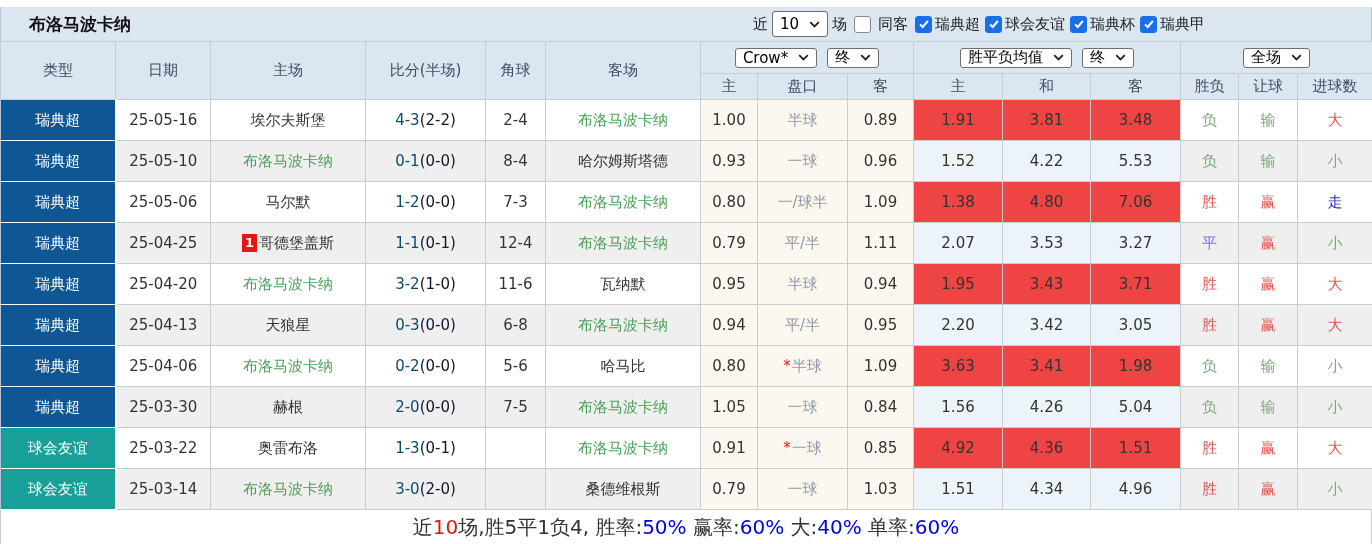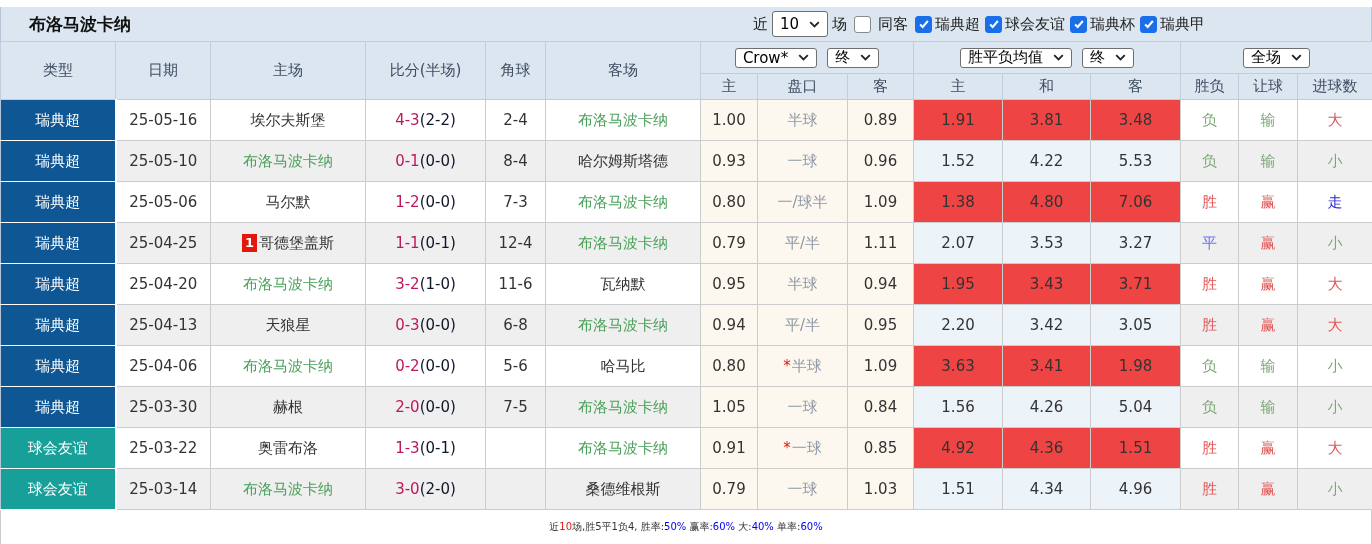--- a/index.html
+++ b/index.html
@@ -33,33 +33,33 @@
   tr.alt td.bg-cream { background:#fdf8ef;margin-top:40px; }
   td.bg-blue { background:#ef4444; }
   tr.alt td.bg-blue { background:#ecf4fa; }
   td.c-type { color:#fff; border-right:2px solid #fff; border-top:1px solid #fff; border-bottom:1px solid #fff;
               border-left:1px solid #b7c5d6; }
   td.c-type.super { background:#0f5794; }
   tr.alt td.c-type.super { background:#0f5794; }
   td.c-type.friendly { background:#17a09a; }
   tr.alt td.c-type.friendly { background:#17a09a; }
   .hl { color:#4aa05a; }
-  .score-main { color:#be185d; }
+  .score-main { color:#0c4a6e; }
   .score-half { color:#0f172a; }
   td.hcap { color:#8d97a5; }
   .star { color:#e3170d; margin-right:1px; }
   .rank-badge { display:inline-block; background:#e3170d; color:#fff; font-size:13px; font-weight:bold;
                 width:15px; height:18px; line-height:18px; margin-right:2px; vertical-align:middle; }
   .res-red { color:#e25757; }
   .res-green { color:#7ca677; }
   .res-blue { color:#2a2ad2; }
   .res-lblue { color:#7070ee; }
   
   .footer { border:1px solid #ccc; border-top:none; height:35px; line-height:34px; text-align:center;
-            font-size:10px; color:#333; background:#fff; }
+            font-size:20px; color:#333; background:#fff; }
   .f-dark { color:#333; }
   .f-red { color:#e3170d; }
   .f-blue { color:#0000ee; }
 </style>
 </head>
 <body>
 
 <div class="wrap">
 
   <div class="topbar">

